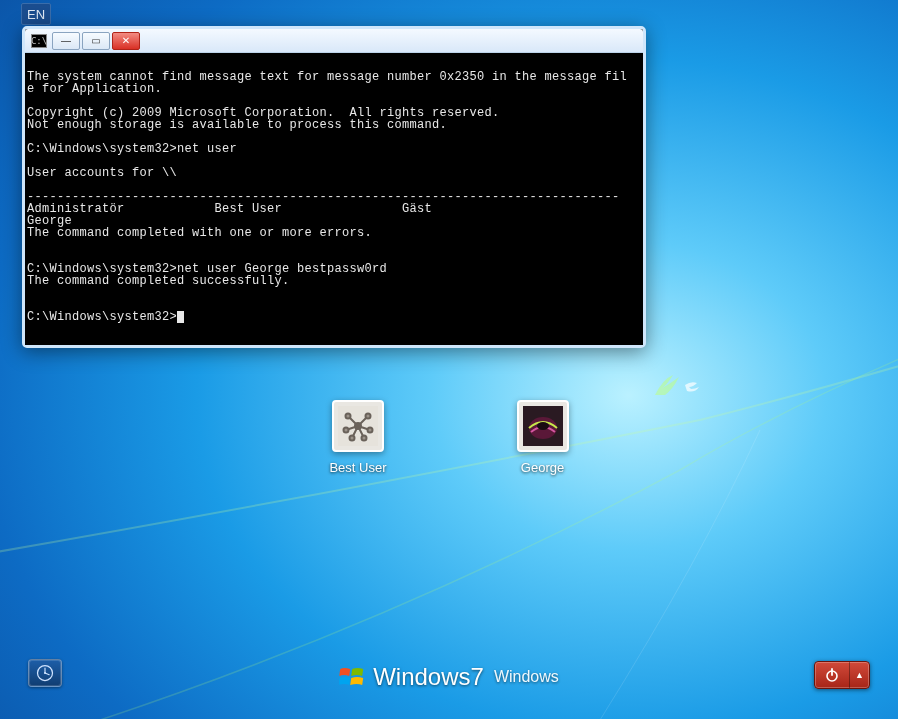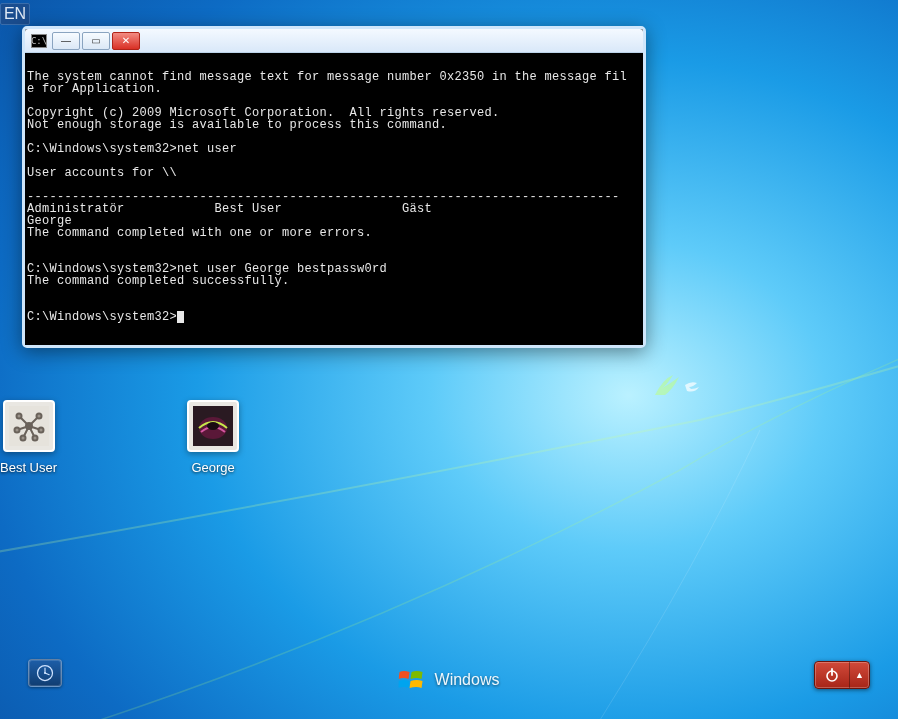--- a/index.html
+++ b/index.html
@@ -11,26 +11,26 @@
   position: relative;
   background: radial-gradient(ellipse 900px 700px at 70% 55%, #baf1ff 0%, #5ecbf9 22%, #1a9be6 48%, #0d6bc4 72%, #0a4a9a 100%);
 }
 
 
 .vines { position:absolute; inset:0; pointer-events:none; }
 .vines svg { position:absolute; }
 
 
 .lang-badge {
-  position: absolute; top: 3px; left: 0;
+  position: absolute; top: 3px; left: 21px;
   width: 30px; height: 22px;
   background: #1a4d8f;
   border: 1px solid #3a6dab;
   color: #dfe9f5;
-  font-size: 16px; font-weight: 500;
+  font-size: 13px; font-weight: 500;
   display: flex; align-items: center; justify-content: center;
   border-radius: 2px;
 }
 
 
 .cmd-window {
   position: absolute; top: 26px; left: 22px;
   width: 624px; height: 322px;
   background: #000;
   border: 3px solid #cfe6fb;
@@ -78,21 +78,21 @@
   padding: 18px 2px;
   white-space: pre;
   overflow: hidden;
   letter-spacing: 0.3px;
 }
 .cursor { display:inline-block; width:7px; height:12px; background:#e8e8e8; vertical-align:bottom; }
 
 
 .user-tiles {
   position: absolute; top: 400px; left: 0; right: 0;
-  display: flex; gap: 130px;
+  display: flex; justify-content: center; gap: 130px;
 }
 .user-tile { text-align: center; cursor: pointer; }
 .avatar-frame {
   width: 52px; height: 52px;
   border: 2px solid #fff;
   border-radius: 4px;
   background: #e9e7e2;
   box-shadow: 0 2px 6px rgba(0,0,0,.35);
   display:flex;align-items:center;justify-content:center;
   margin: 0 auto 8px;
@@ -239,20 +239,23 @@
   </svg>
 </div>
 
 <div class="win-brand">
   <svg class="logo" viewBox="0 0 26 22">
     <path d="M1 3 Q5 1 11 3 L10 10 Q5 8 0 10 Z" fill="#f25022"></path>
     <path d="M13 3 Q18 1 24 3 L23 10 Q18 8 12 10 Z" fill="#7fba00"></path>
     <path d="M0 12 Q5 10 11 12 L10 19 Q5 17 -1 19 Z" fill="#00a4ef"></path>
     <path d="M12 12 Q18 10 24 12 L23 19 Q18 17 11 19 Z" fill="#ffb900"></path>
   </svg>
+  <span class="wordmark">
+    <span>Windows</span><span class="ver">7</span>
+  </span>
   <span class="edition">Windows</span>
 </div>
 
 <div class="power-panel">
   <div class="power-btn">
     <svg width="16" height="16" viewBox="0 0 16 16">
       <circle cx="8" cy="9" r="5" fill="none" stroke="#fff" stroke-width="1.6"></circle>
       <line x1="8" y1="2" x2="8" y2="8" stroke="#fff" stroke-width="1.8" stroke-linecap="round"></line>
     </svg>
   </div>

